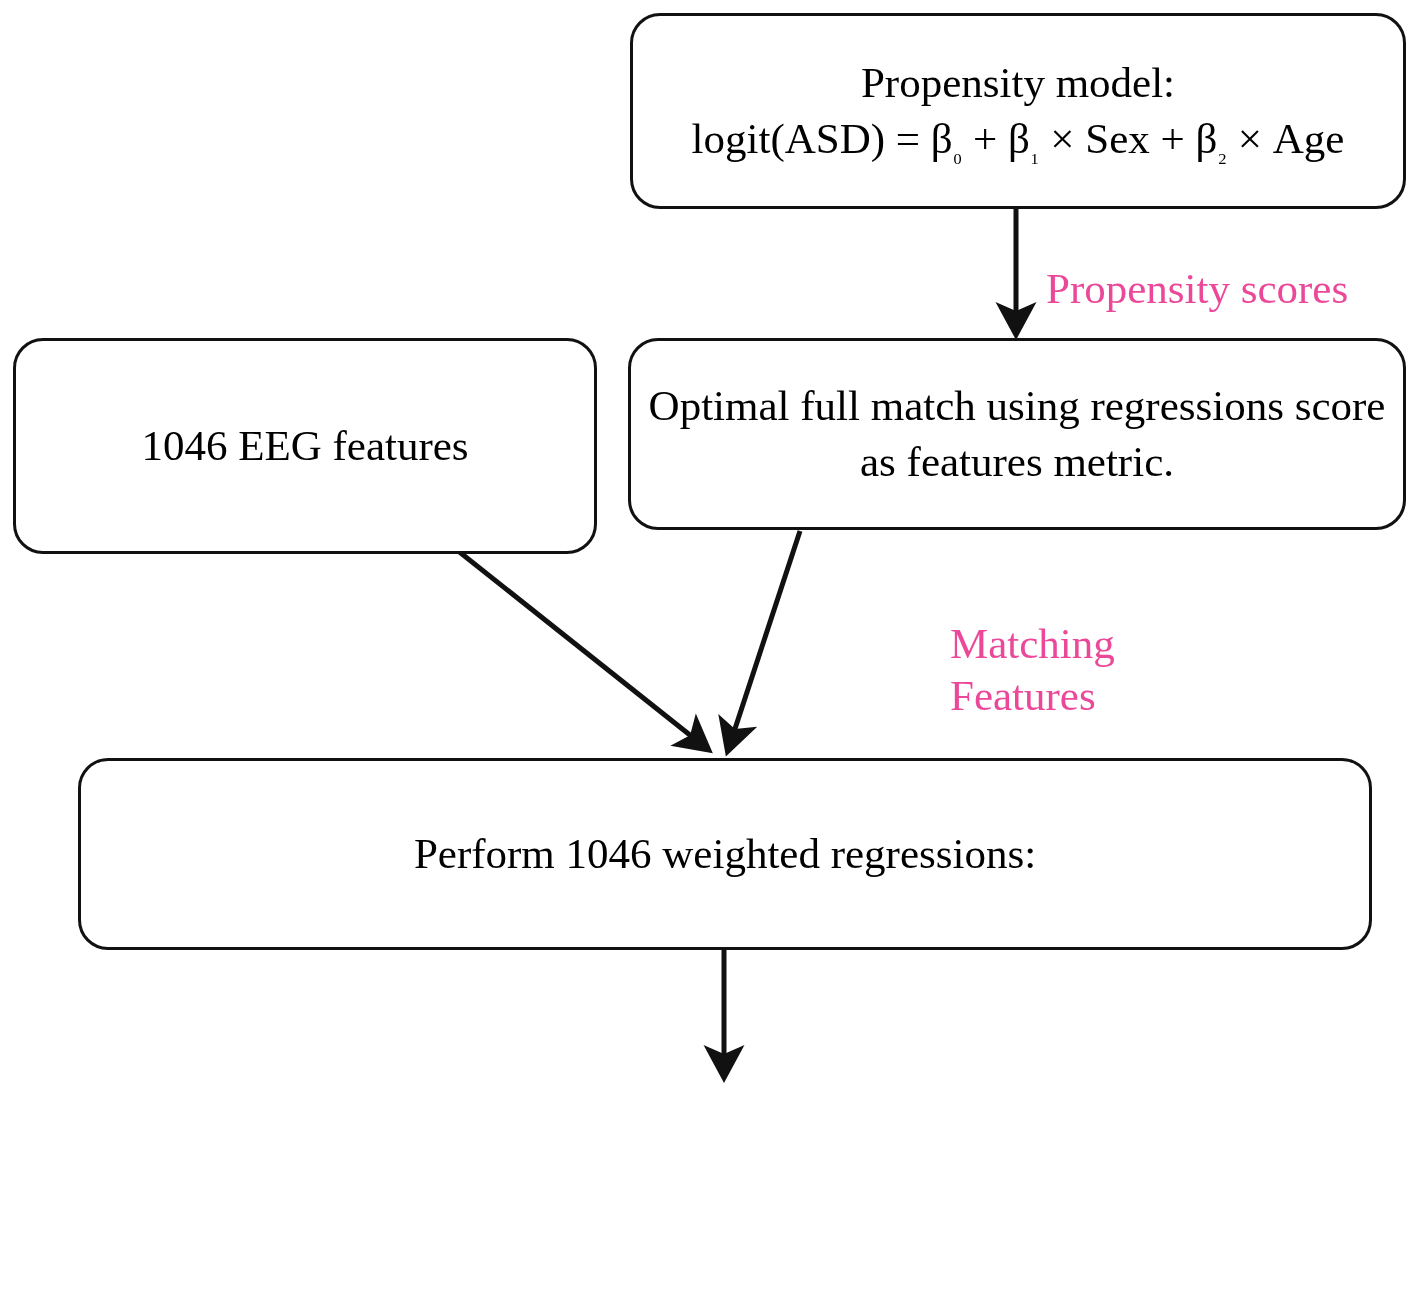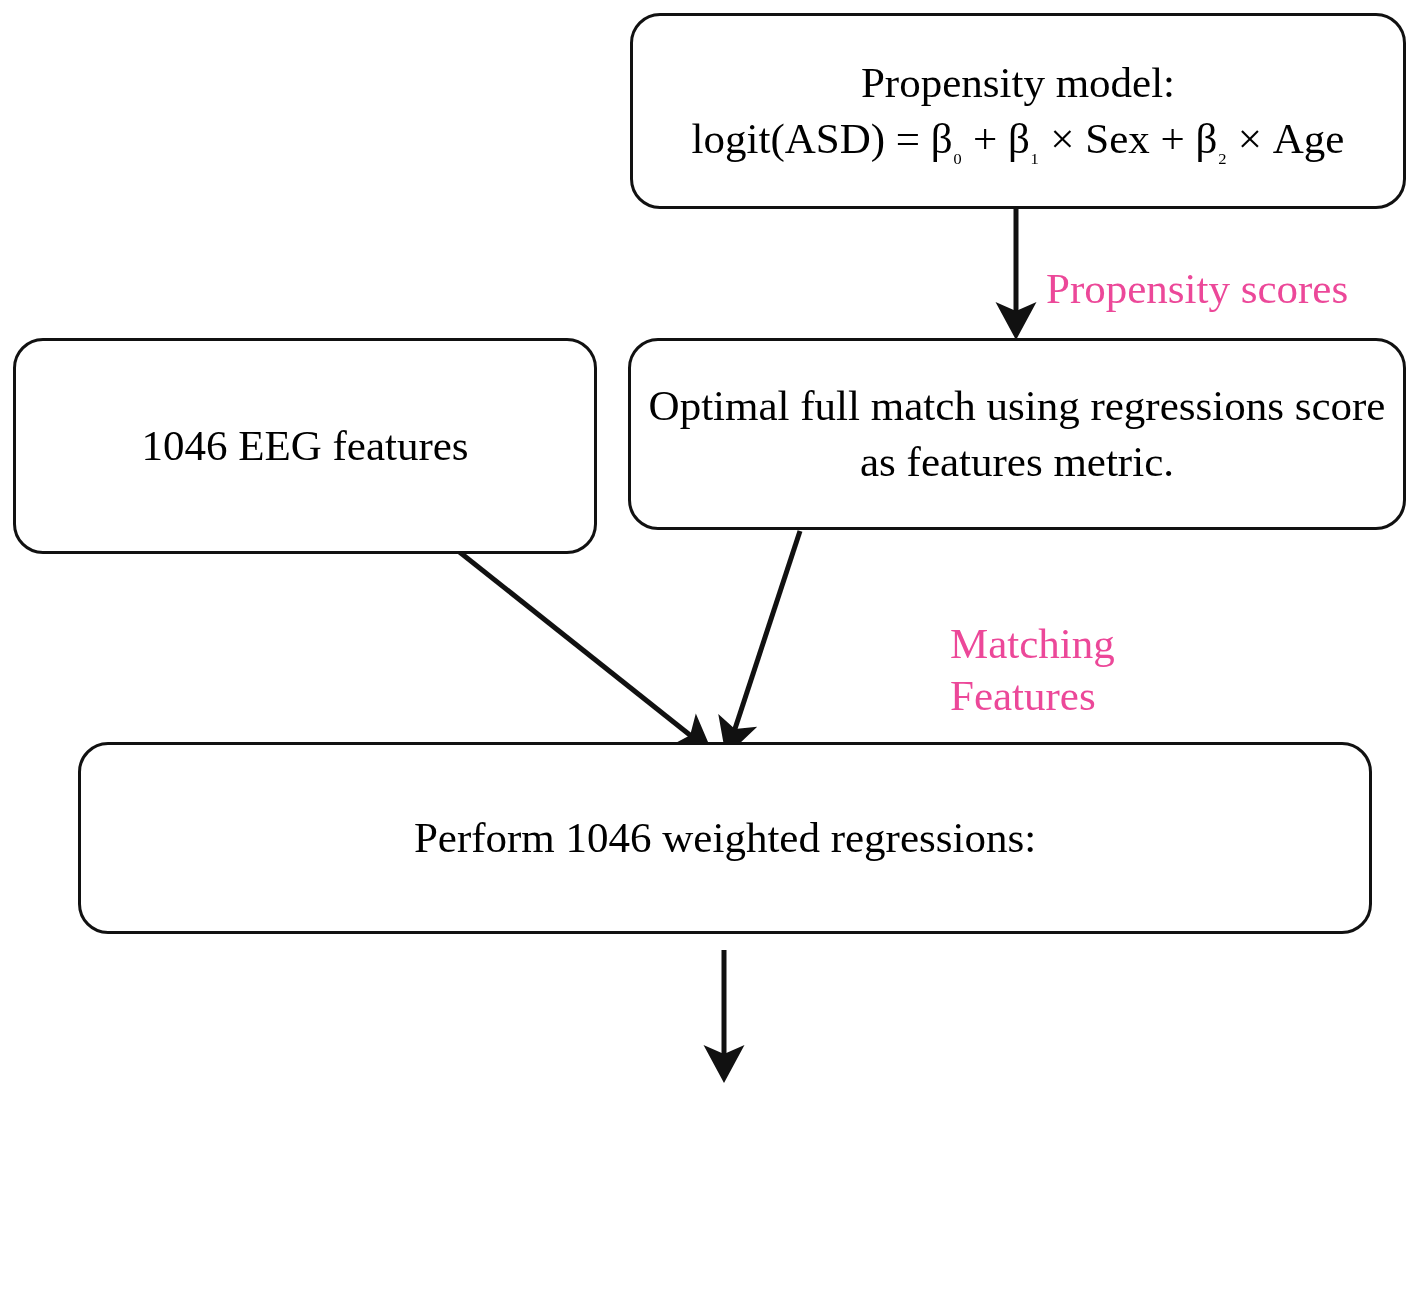--- a/index.html
+++ b/index.html
@@ -37,21 +37,21 @@
     padding: 0 10px;
     box-sizing: border-box;
   }
   .line1, .line2 {
     display: block;
     white-space: nowrap;
   }
   #node-propensity-model { left: 630px; top: 13px;  width: 776px; height: 196px; font-size: 43px; }
   #node-eeg-features     { left: 13px;  top: 338px; width: 584px; height: 216px; font-size: 43px; }
   #node-optimal-match    { left: 628px; top: 338px; width: 778px; height: 192px; font-size: 43px; }
-  #node-regressions      { left: 78px;  top: 742px; width: 1294px; height: 192px; font-size: 43px; }
+  #node-regressions      { left: 78px;  top: 758px; width: 1294px; height: 192px; font-size: 43px; }
   #node-significance     { left: 78px;  top: 1081px; width: 1294px; height: 188px; font-size: 43px; }
 
   #node-optimal-match .node-text { padding: 0 6px; }
   #node-regressions .node-text { padding: 0 4px; }
 
   .edge-label {
     position: absolute;
     font-size: 43px;
     line-height: 1.22;
     color: #ec4899;

